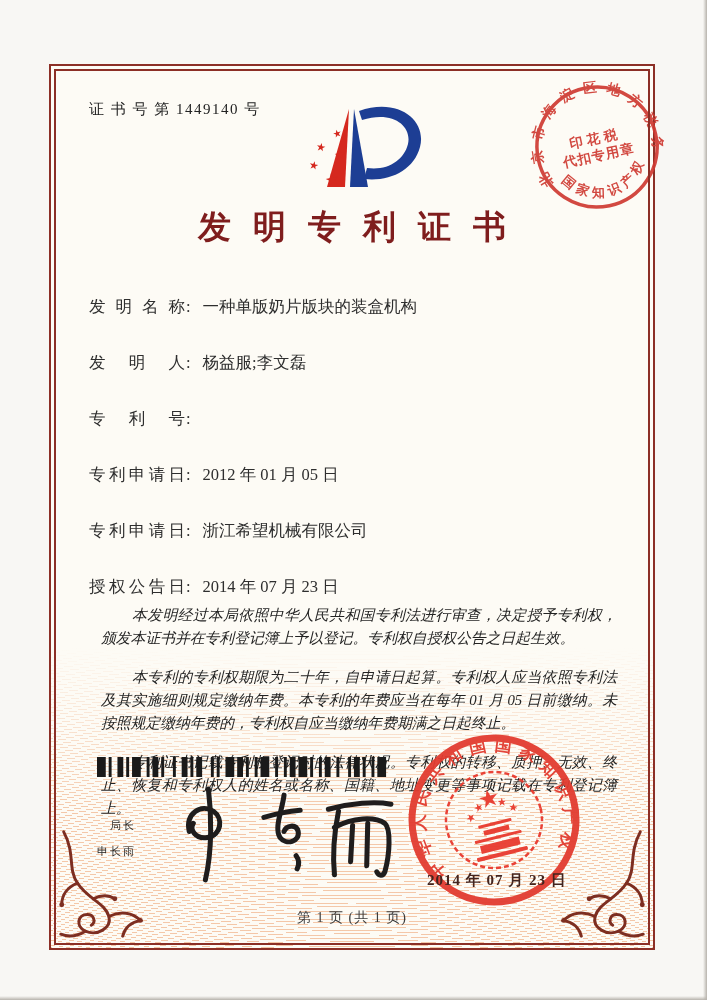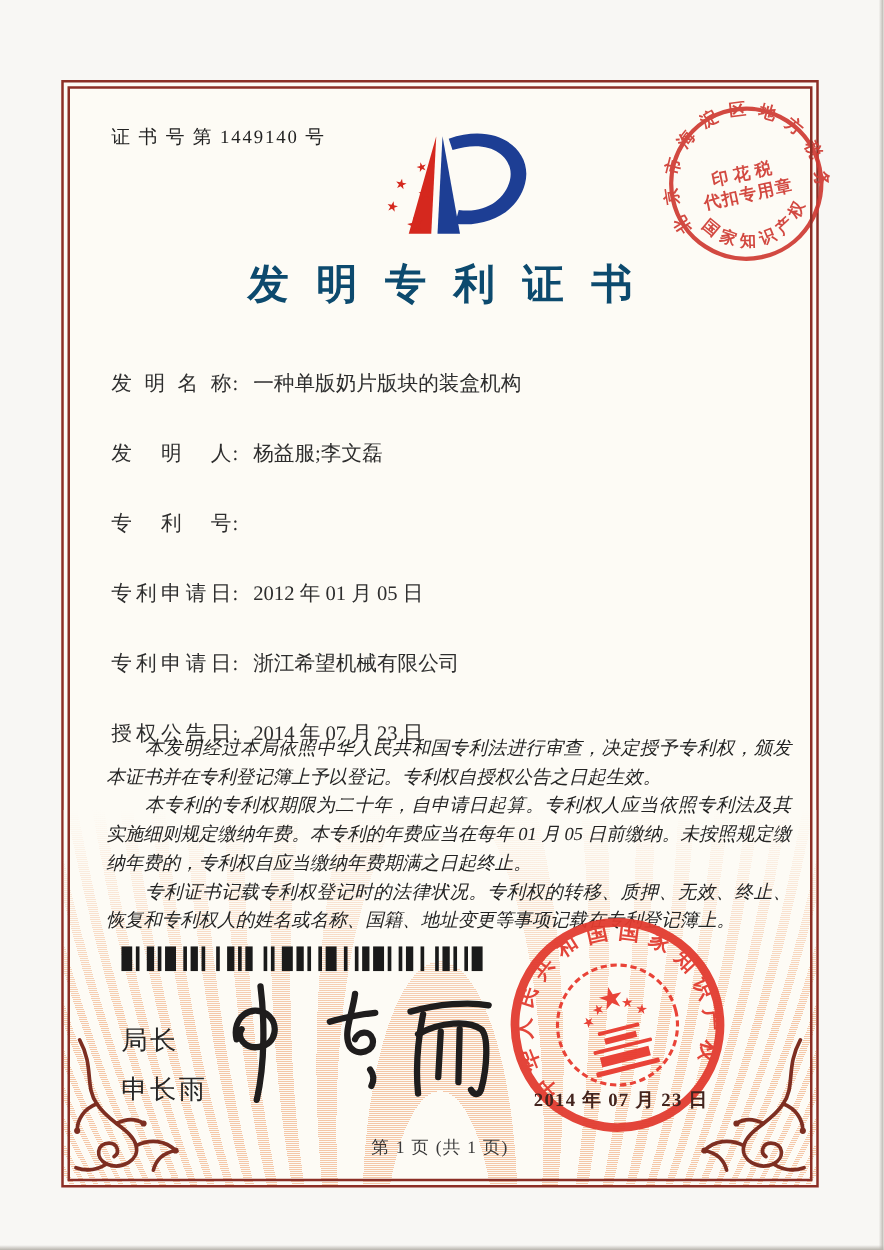--- a/index.html
+++ b/index.html
@@ -16,32 +16,32 @@
     background:repeating-radial-gradient(150% 80% at 50% 175%,
       rgba(235,148,92,.50) 0px, rgba(235,148,92,.50) 1.3px,
       rgba(255,250,243,0) 1.3px, rgba(255,250,243,0) 6px);}
   .waves::before{content:"";position:absolute;inset:0;
     background:linear-gradient(to bottom,#fdfbf5 0%,rgba(253,251,245,0) 55%);}
   .cert-number{position:absolute;left:38px;top:34px;font-size:15px;color:#222;
     letter-spacing:1.5px;z-index:2;}
   .logo{position:absolute;left:236px;top:33px;width:150px;height:102px;z-index:2;}
   .tax-stamp{position:absolute;left:471px;top:6px;width:150px;height:150px;z-index:2;opacity:.92;}
   .title{position:absolute;left:0;top:139px;width:100%;text-align:center;font-size:33px;
-    font-weight:700;color:#0c4a6e;letter-spacing:22px;text-indent:22px;z-index:2;}
+    font-weight:700;color:#7f1d1d;letter-spacing:22px;text-indent:22px;z-index:2;}
   .fields{position:absolute;left:38px;top:230px;width:545px;display:flex;
     flex-direction:column;gap:34px;z-index:2;}
   .field-row{display:flex;align-items:baseline;font-size:16.5px;color:#2e2e2e;line-height:22px;}
   .flabel{display:inline-block;width:96px;text-align:justify;text-align-last:justify;}
   .fcolon{margin-left:1px;}
   .fvalue{margin-left:12px;}
   .paras{position:absolute;left:34px;top:522px;width:548px;z-index:2;
     font-size:14.8px;line-height:23px;color:#232323;text-align:justify;font-style:italic;}
-  .paras p{margin:0;text-indent:2.1em;}
+  .paras p{margin:16px;text-indent:2.1em;}
   .barcode{position:absolute;left:46px;top:691px;width:292px;height:20px;z-index:2;}
-  .director{position:absolute;left:46px;top:752px;z-index:2;font-size:21px;color:#262626;}
+  .director{position:absolute;left:46px;top:752px;z-index:2;font-size:11px;color:#262626;text-align:right;}
   .director div{margin-bottom:11px;letter-spacing:2px;}
   .signature{position:absolute;left:108px;top:712px;width:242px;height:118px;z-index:3;}
   .seal{position:absolute;left:354px;top:665px;width:178px;height:178px;z-index:3;opacity:.95;}
   .seal-date{position:absolute;left:376px;top:805px;z-index:4;font-size:15px;font-weight:700;
     color:#43241e;letter-spacing:1px;}
   .footer{position:absolute;left:0;top:843px;width:100%;text-align:center;font-size:14px;
     color:#3a3a3a;z-index:2;letter-spacing:1px;}
   .ornament{position:absolute;bottom:4px;width:100px;height:118px;z-index:1;}
   .ornament.right{right:4px;}
   .ornament.left{left:4px;transform:scaleX(-1);}

